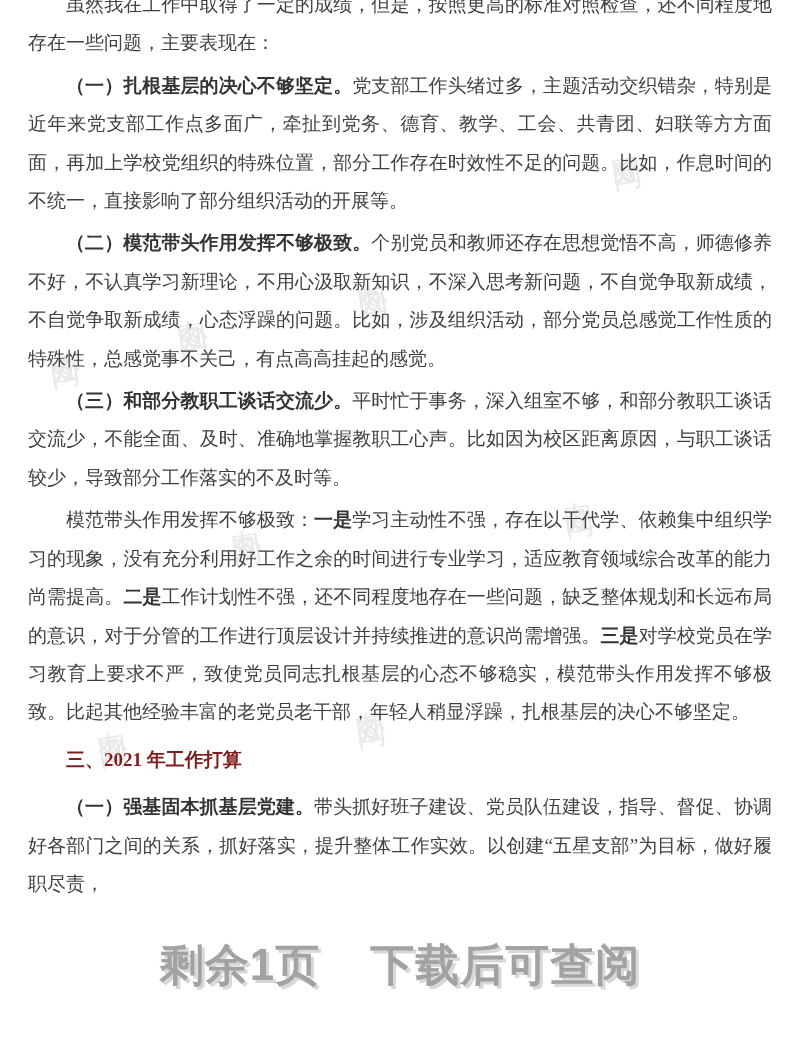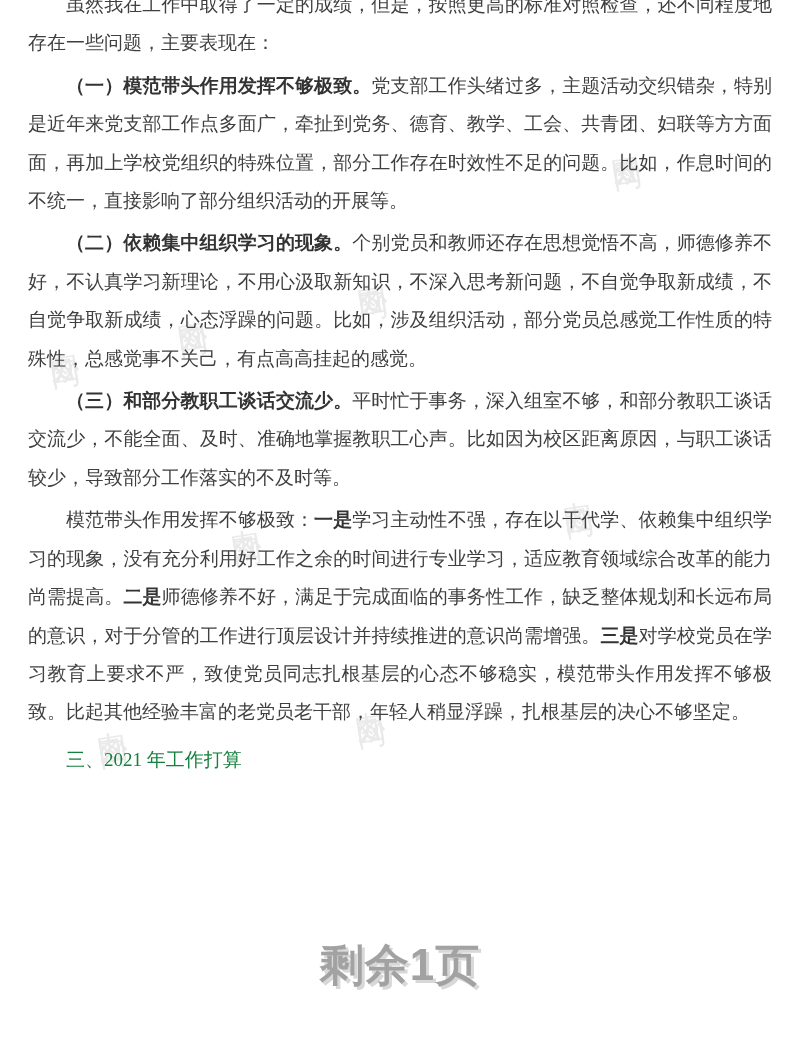--- a/index.html
+++ b/index.html
@@ -60,22 +60,22 @@
   }
   .para {
     margin: 0 0 4px 0;
     text-indent: 2em;
   }
   .b {
     font-weight: bold;
     color: #333333;
   }
   .heading {
-    font-weight: normal;
-    color: #15803d;
+    font-weight: bold;
+    color: #7f1d1d;
     margin-top: 9px;
     margin-bottom: 9px;
   }
   
   .banner {
     position: absolute;
     top: 936px;
     left: 0;
     width: 100%;
     z-index: 2;
@@ -106,30 +106,32 @@
     <span class="wm w5">办图网</span>
     <span class="wm w6">办图网</span>
     <span class="wm w7">办图网</span>
     <span class="wm w8">办图网</span>
   </div>
 
   <div class="doc">
 
     <p class="para"><span>虽然我在工作中取得了一定的成绩，但是，按照更高的标准对照检查，还不同程度地存在一些问题，主要表现在：</span></p>
 
-    <p class="para"><span class="b">（一）模范带头作用发挥不够极致。</span><span>党支部工作头绪过多，主题活动交织错杂，特别是近年来党支部工作点多面广，牵扯到党务、德育、教学、工会、共青团、妇联等方方面面，再加上学校党组织的特殊位置，部分工作存在时效性不足的问题。比如，作息时间的不统一，直接影响了部分组织活动的开展等。</span></p>
+    <p class="para"><span class="b">（一）扎根基层的决心不够坚定。</span><span>党支部工作头绪过多，主题活动交织错杂，特别是近年来党支部工作点多面广，牵扯到党务、德育、教学、工会、共青团、妇联等方方面面，再加上学校党组织的特殊位置，部分工作存在时效性不足的问题。比如，作息时间的不统一，直接影响了部分组织活动的开展等。</span></p>
 
-    <p class="para"><span class="b">（二）依赖集中组织学习的现象。</span><span>个别党员和教师还存在思想觉悟不高，师德修养不好，不认真学习新理论，不用心汲取新知识，不深入思考新问题，不自觉争取新成绩，不自觉争取新成绩，心态浮躁的问题。比如，涉及组织活动，部分党员总感觉工作性质的特殊性，总感觉事不关己，有点高高挂起的感觉。</span></p>
+    <p class="para"><span class="b">（二）模范带头作用发挥不够极致。</span><span>个别党员和教师还存在思想觉悟不高，师德修养不好，不认真学习新理论，不用心汲取新知识，不深入思考新问题，不自觉争取新成绩，不自觉争取新成绩，心态浮躁的问题。比如，涉及组织活动，部分党员总感觉工作性质的特殊性，总感觉事不关己，有点高高挂起的感觉。</span></p>
 
     <p class="para"><span class="b">（三）和部分教职工谈话交流少。</span><span>平时忙于事务，深入组室不够，和部分教职工谈话交流少，不能全面、及时、准确地掌握教职工心声。比如因为校区距离原因，与职工谈话较少，导致部分工作落实的不及时等。</span></p>
 
-    <p class="para"><span>模范带头作用发挥不够极致：</span><span class="b">一是</span><span>学习主动性不强，存在以干代学、依赖集中组织学习的现象，没有充分利用好工作之余的时间进行专业学习，适应教育领域综合改革的能力尚需提高。</span><span class="b">二是</span><span>师德修养不好，满足于完成面临的事务性工作，缺乏整体规划和长远布局的意识，对于分管的工作进行顶层设计并持续推进的意识尚需增强。</span><span class="b">三是</span><span>对学校党员在学习教育上要求不严，致使党员同志扎根基层的心态不够稳实，模范带头作用发挥不够极致。比起其他经验丰富的老党员老干部，年轻人稍显浮躁，扎根基层的决心不够坚定。</span></p>
+    <p class="para"><span>模范带头作用发挥不够极致：</span><span class="b">一是</span><span>学习主动性不强，存在以干代学、依赖集中组织学习的现象，没有充分利用好工作之余的时间进行专业学习，适应教育领域综合改革的能力尚需提高。</span><span class="b">二是</span><span>工作计划性不强，还不同程度地存在一些问题，缺乏整体规划和长远布局的意识，对于分管的工作进行顶层设计并持续推进的意识尚需增强。</span><span class="b">三是</span><span>对学校党员在学习教育上要求不严，致使党员同志扎根基层的心态不够稳实，模范带头作用发挥不够极致。比起其他经验丰富的老党员老干部，年轻人稍显浮躁，扎根基层的决心不够坚定。</span></p>
 
     <p class="para heading">三、2021 年工作打算</p>
 
+    <p class="para"><span class="b">（一）强基固本抓基层党建。</span><span>带头抓好班子建设、党员队伍建设，指导、督促、协调好各部门之间的关系，抓好落实，提升整体工作实效。以创建“五星支部”为目标，做好履职尽责，</span></p>
 
   </div>
 
   <div class="banner">
     <span>剩余1页</span>
+    <span>下载后可查阅</span>
   </div>
 
 </div>
 
 </body></html>

